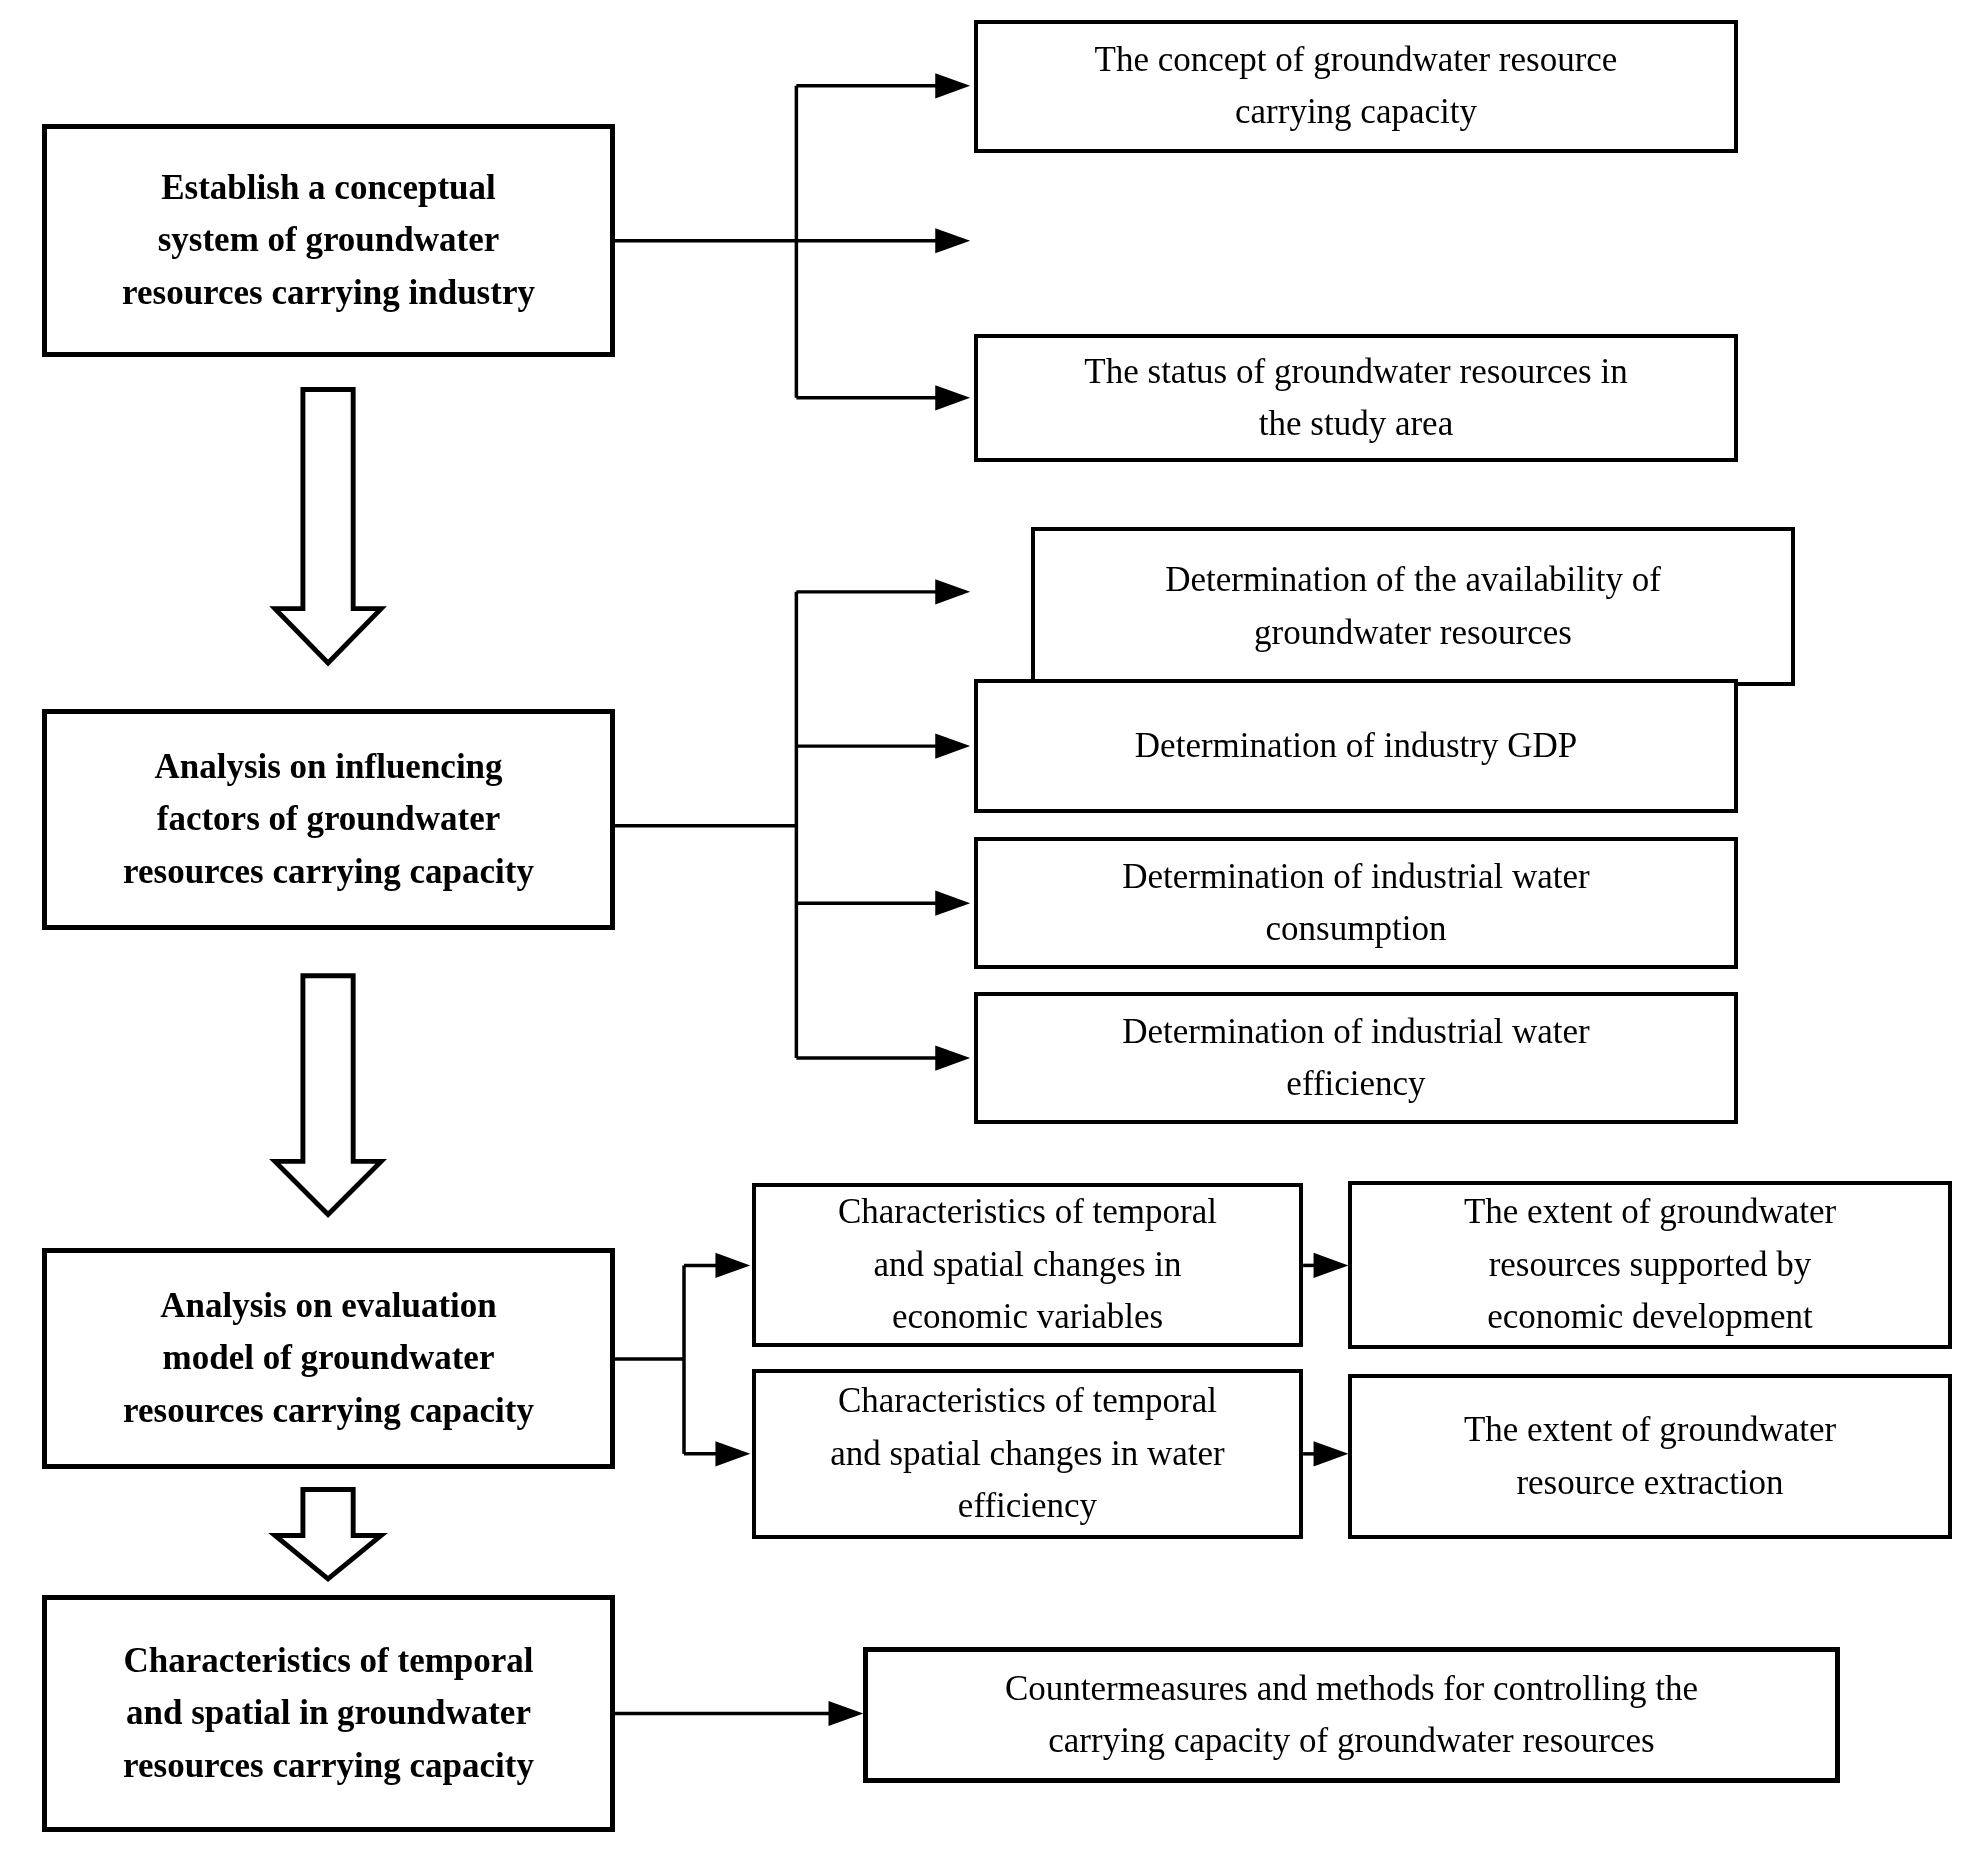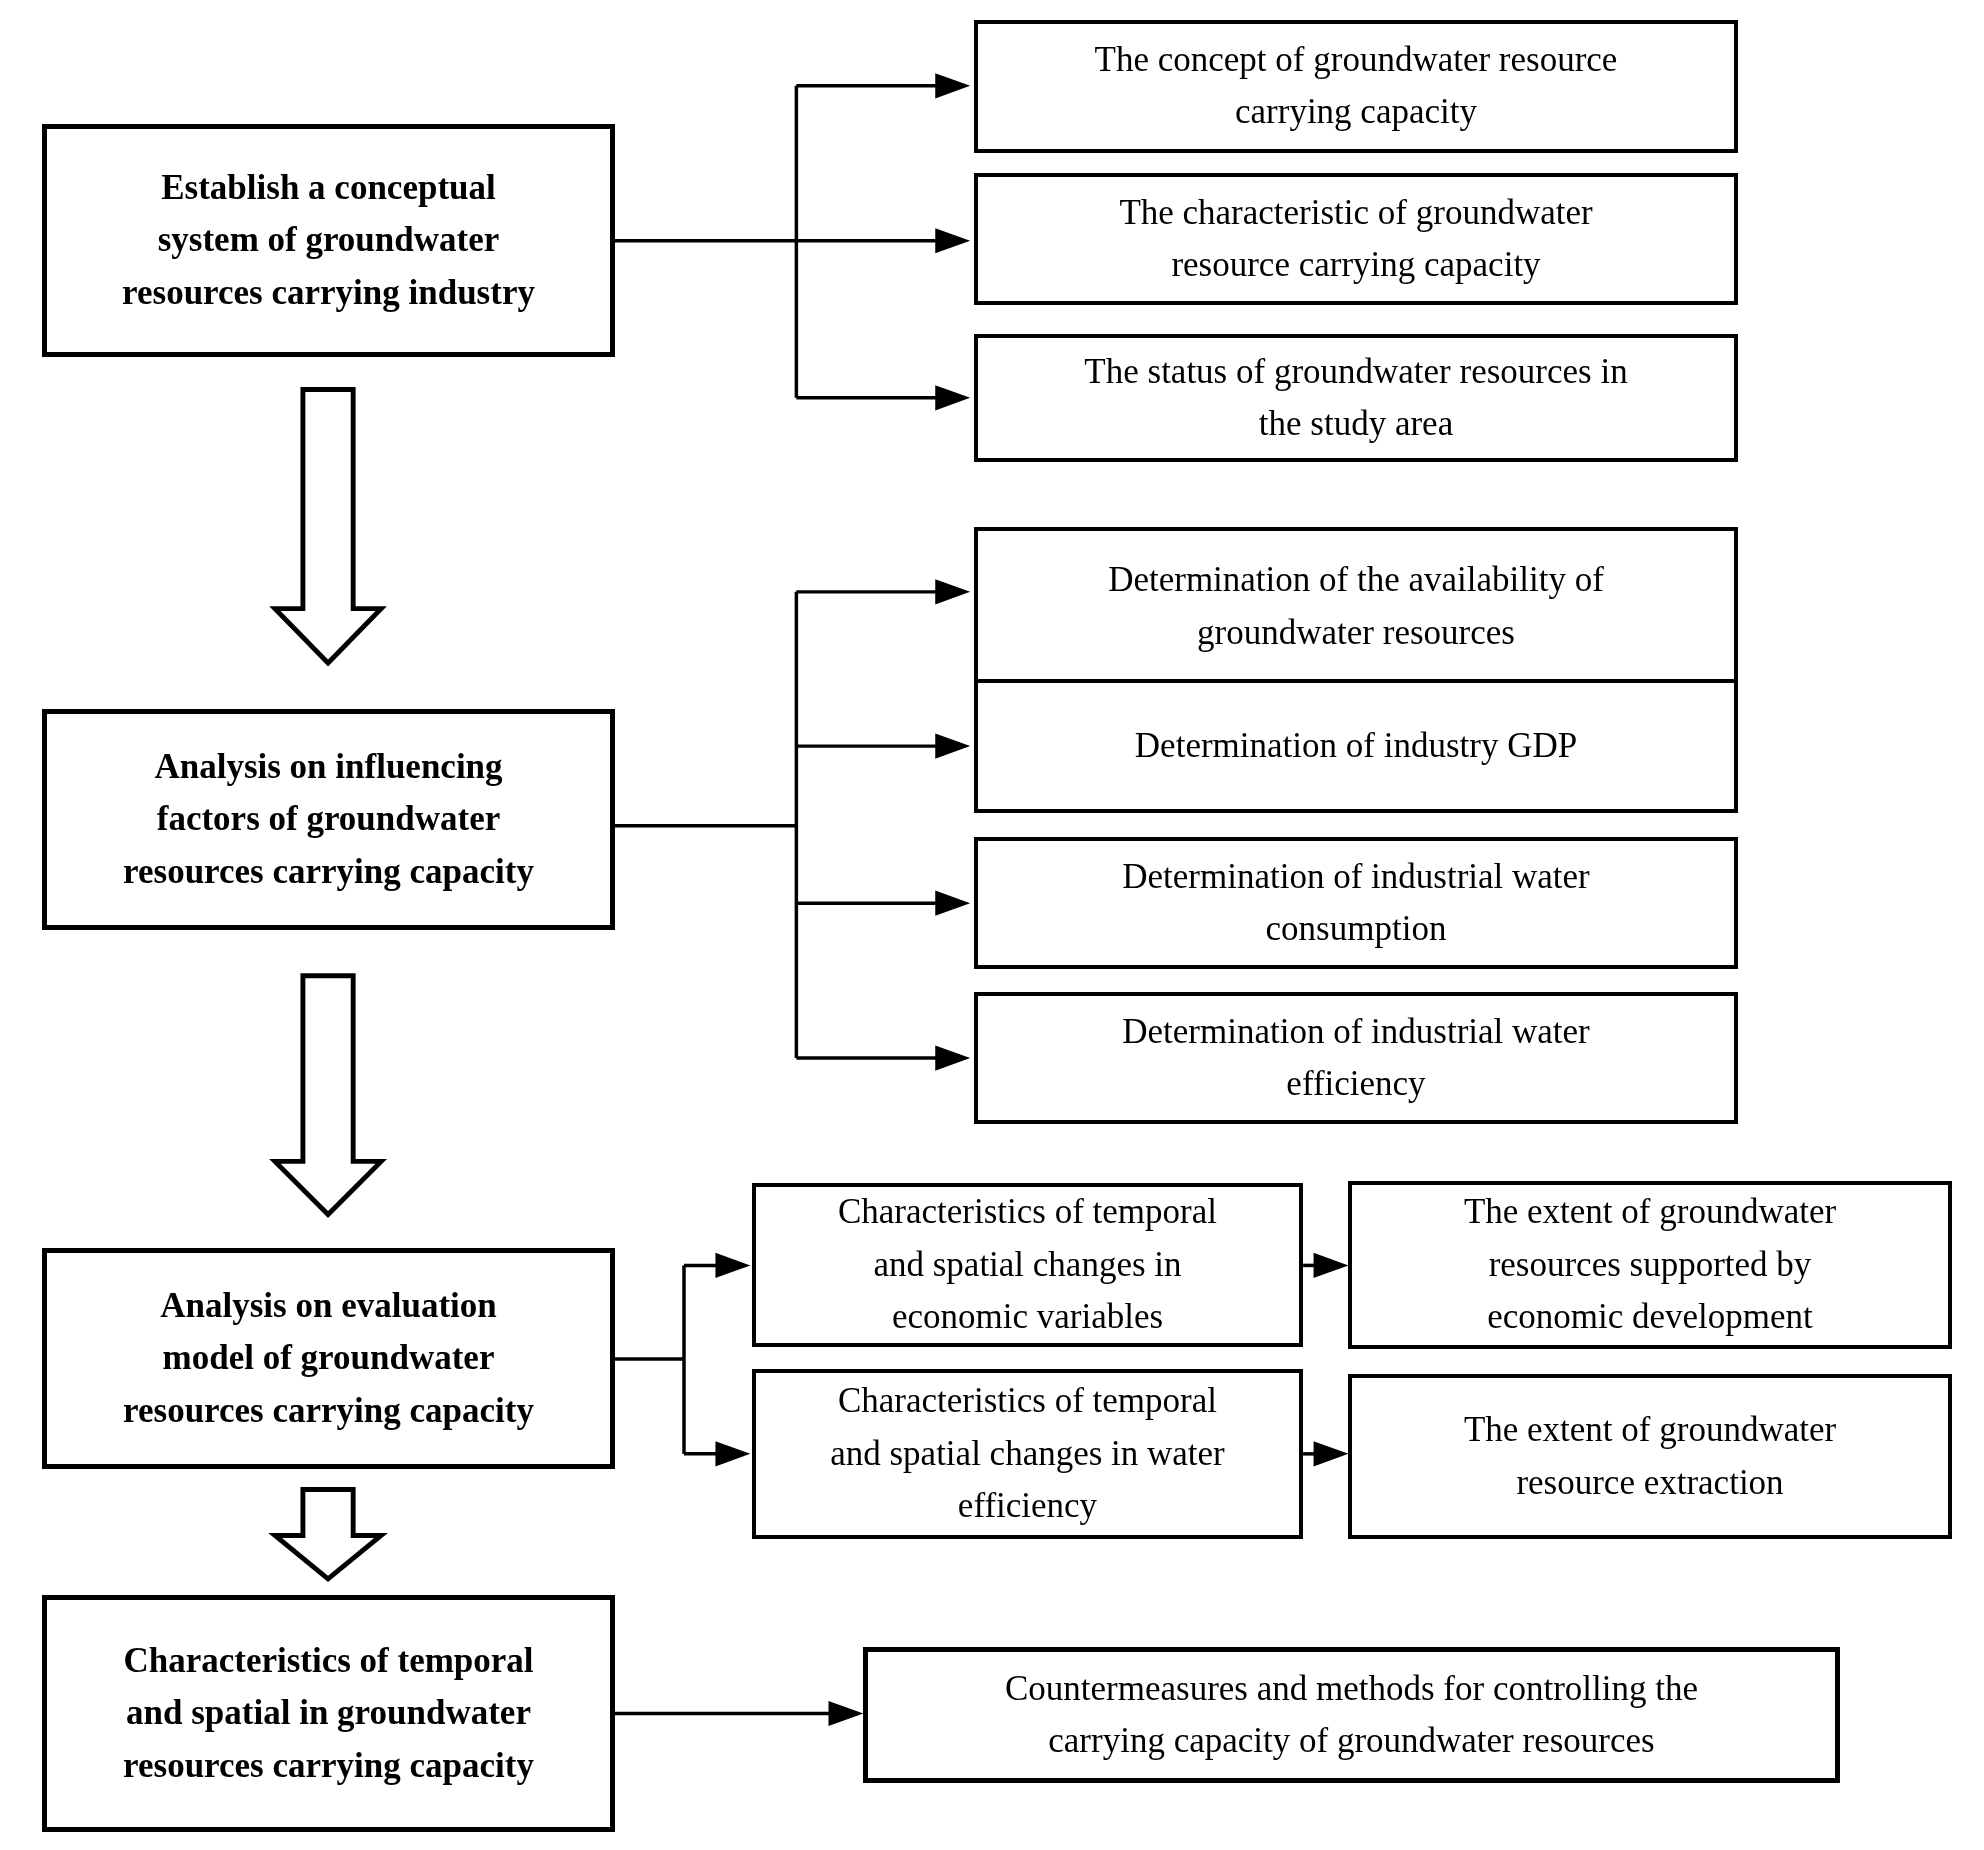--- a/index.html
+++ b/index.html
@@ -62,21 +62,21 @@
   #box-influencing      { left: 42px;   top: 709px; width: 573px;  height: 221px; }
   #box-evaluation       { left: 42px;   top: 1248px; width: 573px;  height: 221px; }
   #box-temporal-spatial { left: 42px;   top: 1595px; width: 573px;  height: 237px; }
 
   
   #box-concept          { left: 974px; top: 19.5px;   width: 764px; height: 133px; }
   #box-characteristic   { left: 974px; top: 173px;  width: 764px; height: 132px; }
   #box-status           { left: 974px; top: 334px;  width: 764px; height: 128px; }
 
   
-  #box-availability     { left: 974px; top: 527px;  width: 764px; height: 159px; }
+  #box-availability     { left: 1031px; top: 527px;  width: 764px; height: 159px; }
   #box-industry-gdp     { left: 974px; top: 679px;  width: 764px; height: 134px; }
   #box-water-consumption{ left: 974px; top: 837px; width: 764px; height: 132px; }
   #box-water-efficiency { left: 974px; top: 992px; width: 764px; height: 132px; }
 
   
   #box-econ-changes     { left: 752px; top: 1183px; width: 551px;  height: 164px; }
   #box-water-changes    { left: 752px; top: 1369px; width: 551px;  height: 170px; }
 
   
   #box-extent-supported { left: 1348px; top: 1181px; width: 604px;  height: 168px; }
@@ -156,24 +156,20 @@
   <div class="box thick bold" id="box-temporal-spatial">
     <span class="txt">Characteristics of temporal
 and spatial in groundwater
 resources carrying capacity</span>
   </div>
 
   <div class="box" id="box-concept">
     <span class="txt">The concept of groundwater resource
 carrying capacity</span>
   </div>
-  <div class="box" id="box-characteristic">
-    <span class="txt">The characteristic of groundwater
-resource carrying capacity</span>
-  </div>
   <div class="box" id="box-status">
     <span class="txt">The status of groundwater resources in
 the study area</span>
   </div>
 
   <div class="box" id="box-availability">
     <span class="txt">Determination of the availability of
 groundwater resources</span>
   </div>
   <div class="box" id="box-industry-gdp">

